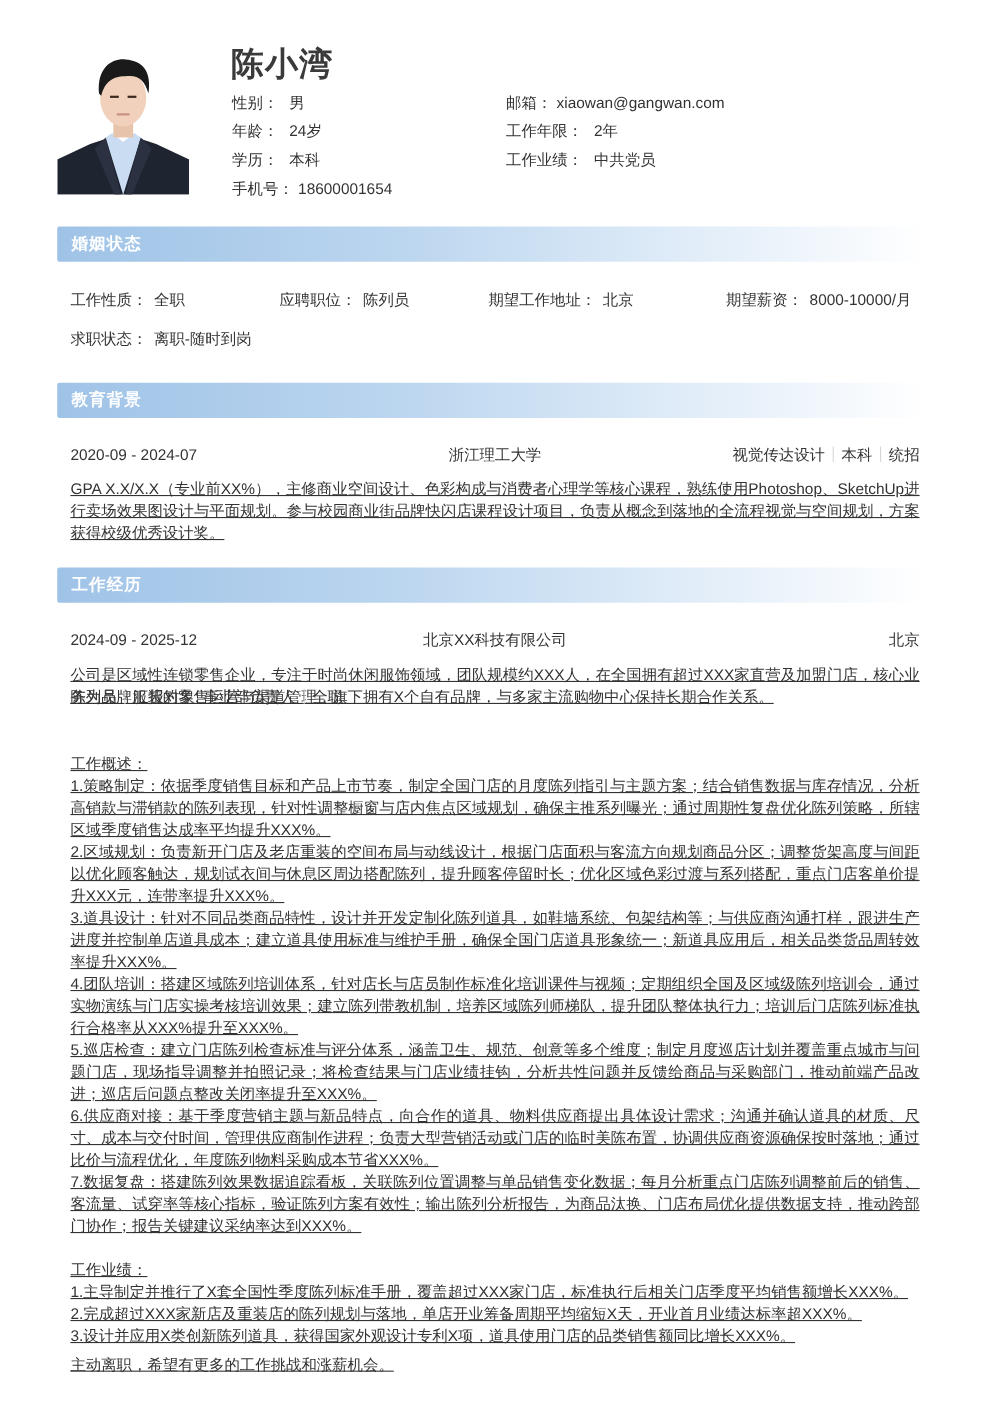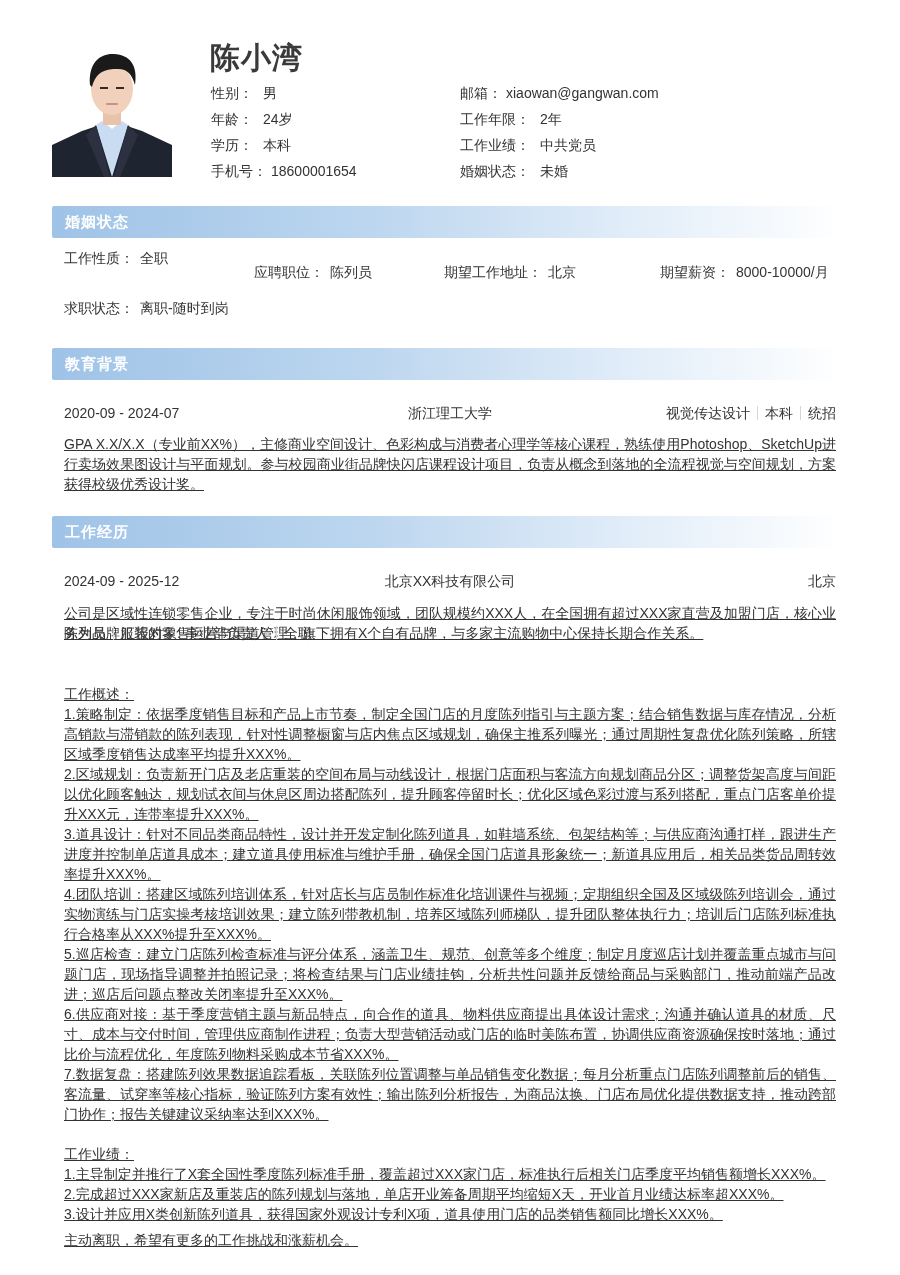--- a/index.html
+++ b/index.html
@@ -94,30 +94,27 @@
 <div class="info-col right">
   <div class="info-row">
     <span class="lbl">邮箱：</span><span class="val tight">xiaowan@gangwan.com</span>
   </div>
   <div class="info-row">
     <span class="lbl">工作年限：</span><span class="val">2年</span>
   </div>
   <div class="info-row">
     <span class="lbl">工作业绩：</span><span class="val">中共党员</span>
   </div>
-  <div class="info-row">
-    <span class="lbl">婚姻状态：</span><span class="val">未婚</span>
-  </div>
 </div>
 
 <div class="section-bar" style="top:206px;">
   <span class="title">婚姻状态</span>
 </div>
 
-<div class="intent-row" style="top:248px; left:64px;text-align:right;">
+<div class="intent-row" style="top:262px; left:64px;text-align:right;">
   <span>工作性质：</span><span class="v">全职</span>
 </div>
 <div class="intent-row" style="top:262px; left:254px;">
   <span>应聘职位：</span><span class="v">陈列员</span>
 </div>
 <div class="intent-row" style="top:262px; left:444px;">
   <span>期望工作地址：</span><span class="v">北京</span>
 </div>
 <div class="intent-row" style="top:262px; left:660px;">
   <span>期望薪资：</span><span class="v">8000-10000/月</span>

